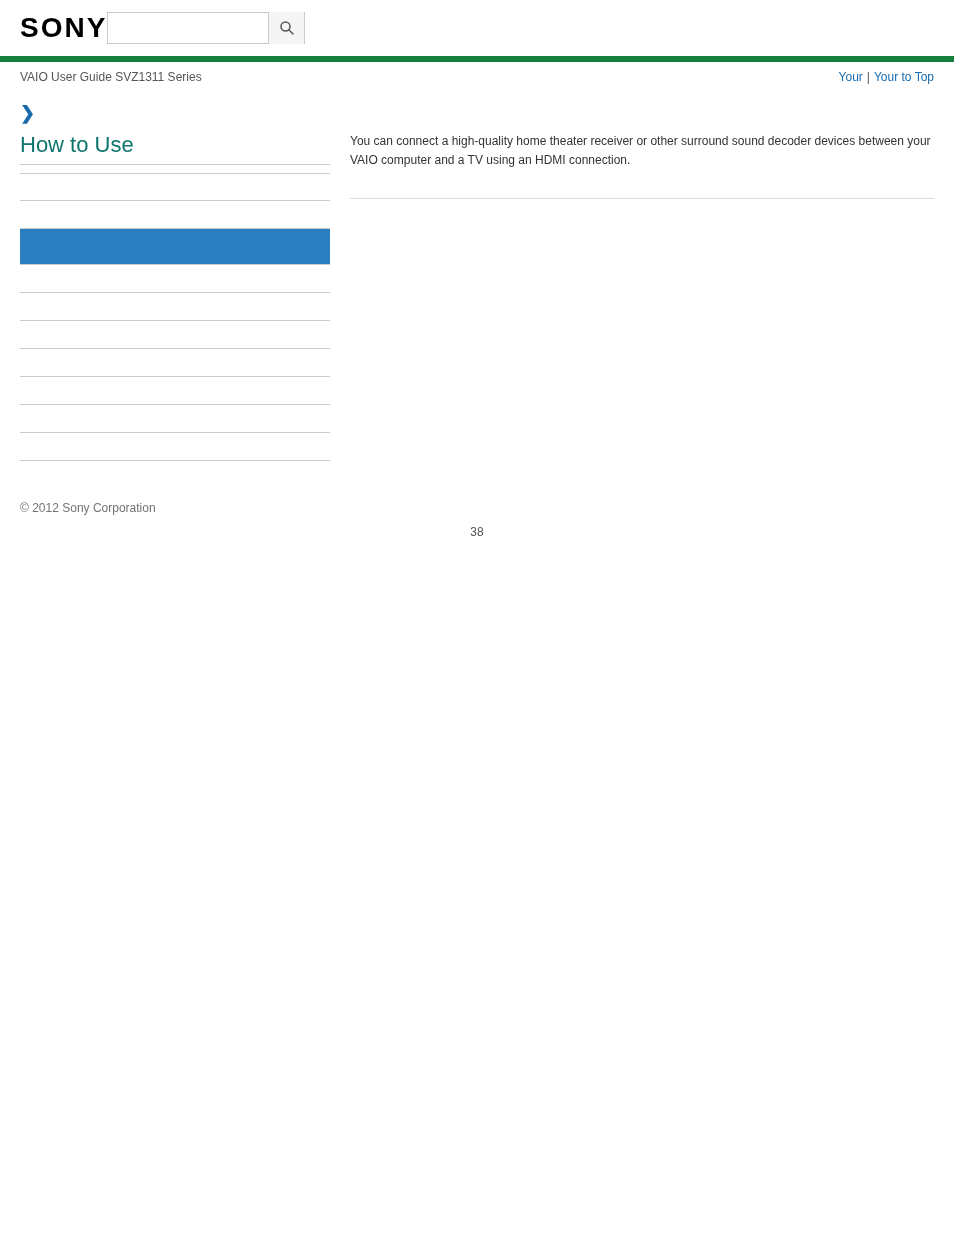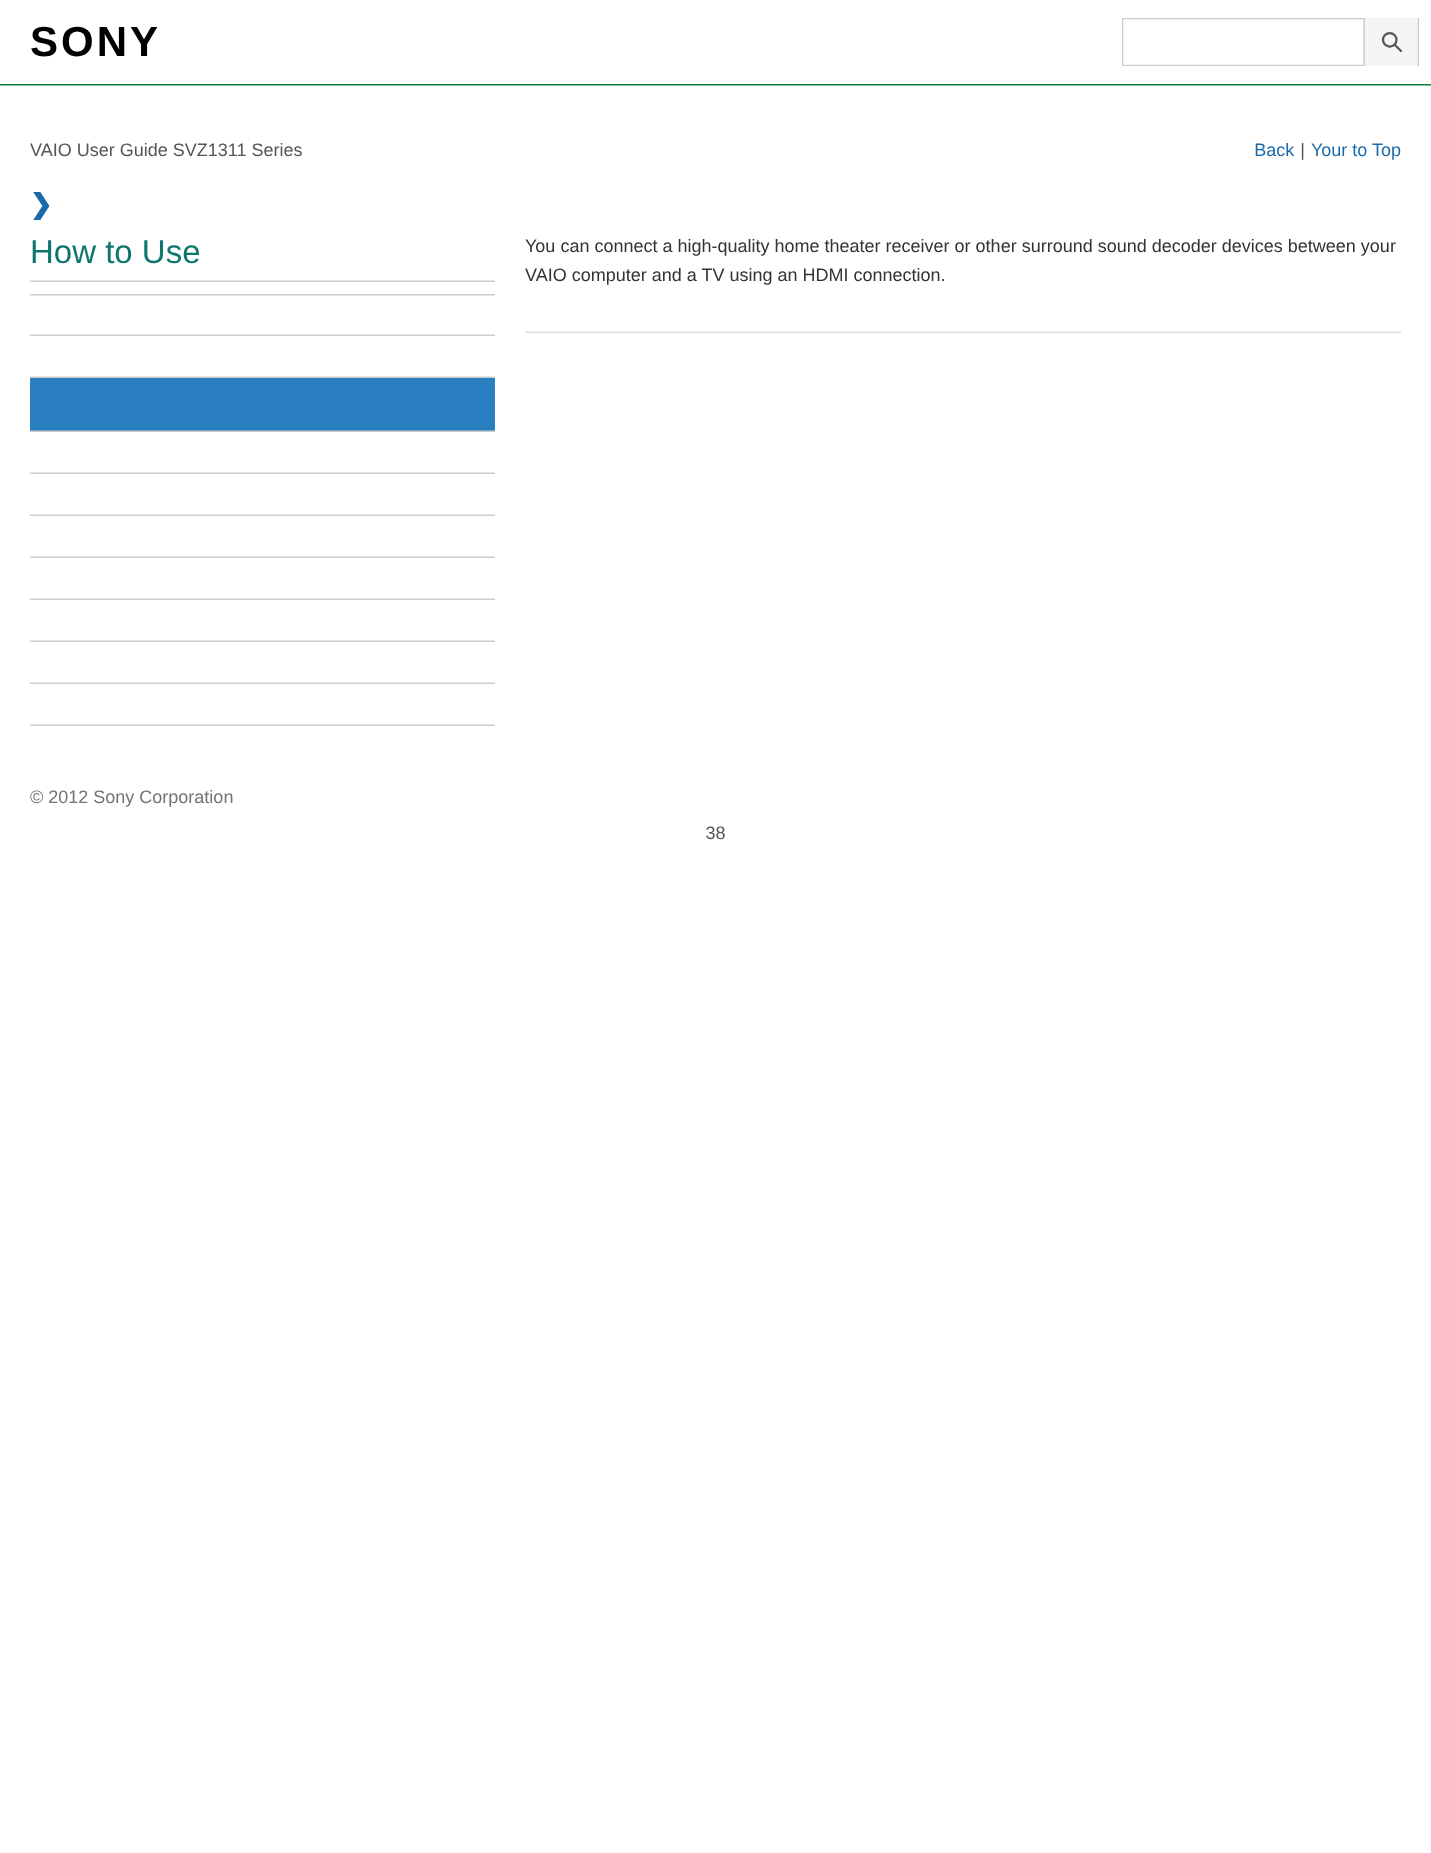--- a/index.html
+++ b/index.html
@@ -14,23 +14,22 @@
       color: #333;
       background: #fff;
       width: 954px;
       min-height: 1235px;
     }
 
     
     .header {
       display: flex;
       align-items: center;
-      justify-content: space-between;
       padding: 12px 8px 12px 20px;
-      border-bottom: 1px solid #15803d;
+      border-bottom: 6px solid #15803d;
     }
 
     .sony-logo {
       font-size: 28px;
       font-weight: 900;
       letter-spacing: 2px;
       color: #000;
       font-family: 'Arial Black', Arial, sans-serif;
     }
 
@@ -63,21 +62,20 @@
     }
 
     
     .sub-header {
       display: flex;
       justify-content: space-between;
       align-items: flex-end;
       padding: 8px 20px;
       font-size: 12px;
       color: #555;
-      margin-top: 28px;
     }
 
     .nav-links {
       display: flex;
       gap: 4px;
       align-items: center;
     }
 
     .nav-link {
       color: #1a6aab;
@@ -191,21 +189,21 @@
         <circle cx="6.5" cy="6.5" r="4.5" stroke="#555" stroke-width="1.5"></circle>
         <line x1="10" y1="10" x2="14" y2="14" stroke="#555" stroke-width="1.5" stroke-linecap="round"></line>
       </svg>
     </button>
   </div>
 </header>
 
 <div class="sub-header">
   <span>VAIO User Guide SVZ1311 Series</span>
   <div class="nav-links">
-    <a class="nav-link">Back</a>
+    <a class="nav-link">Your</a>
     <span class="nav-separator">|</span>
     <a class="nav-link">Your to Top</a>
   </div>
 </div>
 
 <div class="main-content">
 
   <div class="sidebar">
     <span class="breadcrumb-arrow">❯</span>
     <div class="section-title">How to Use</div>

